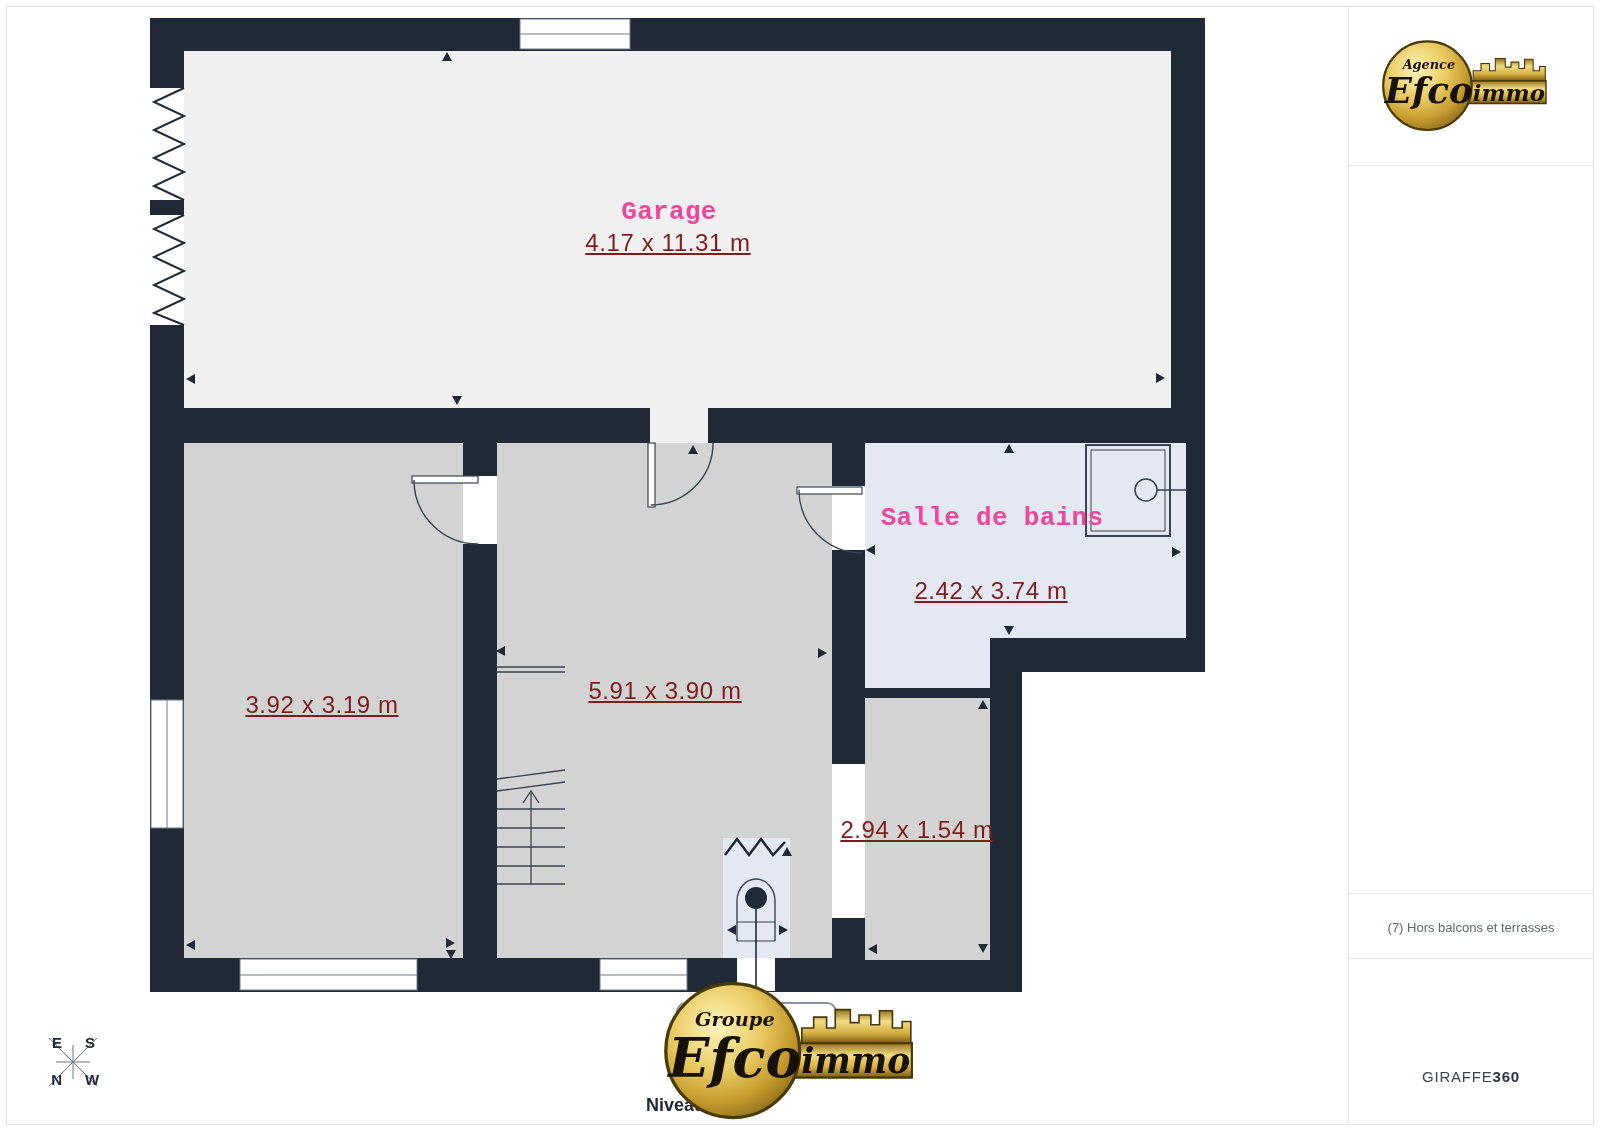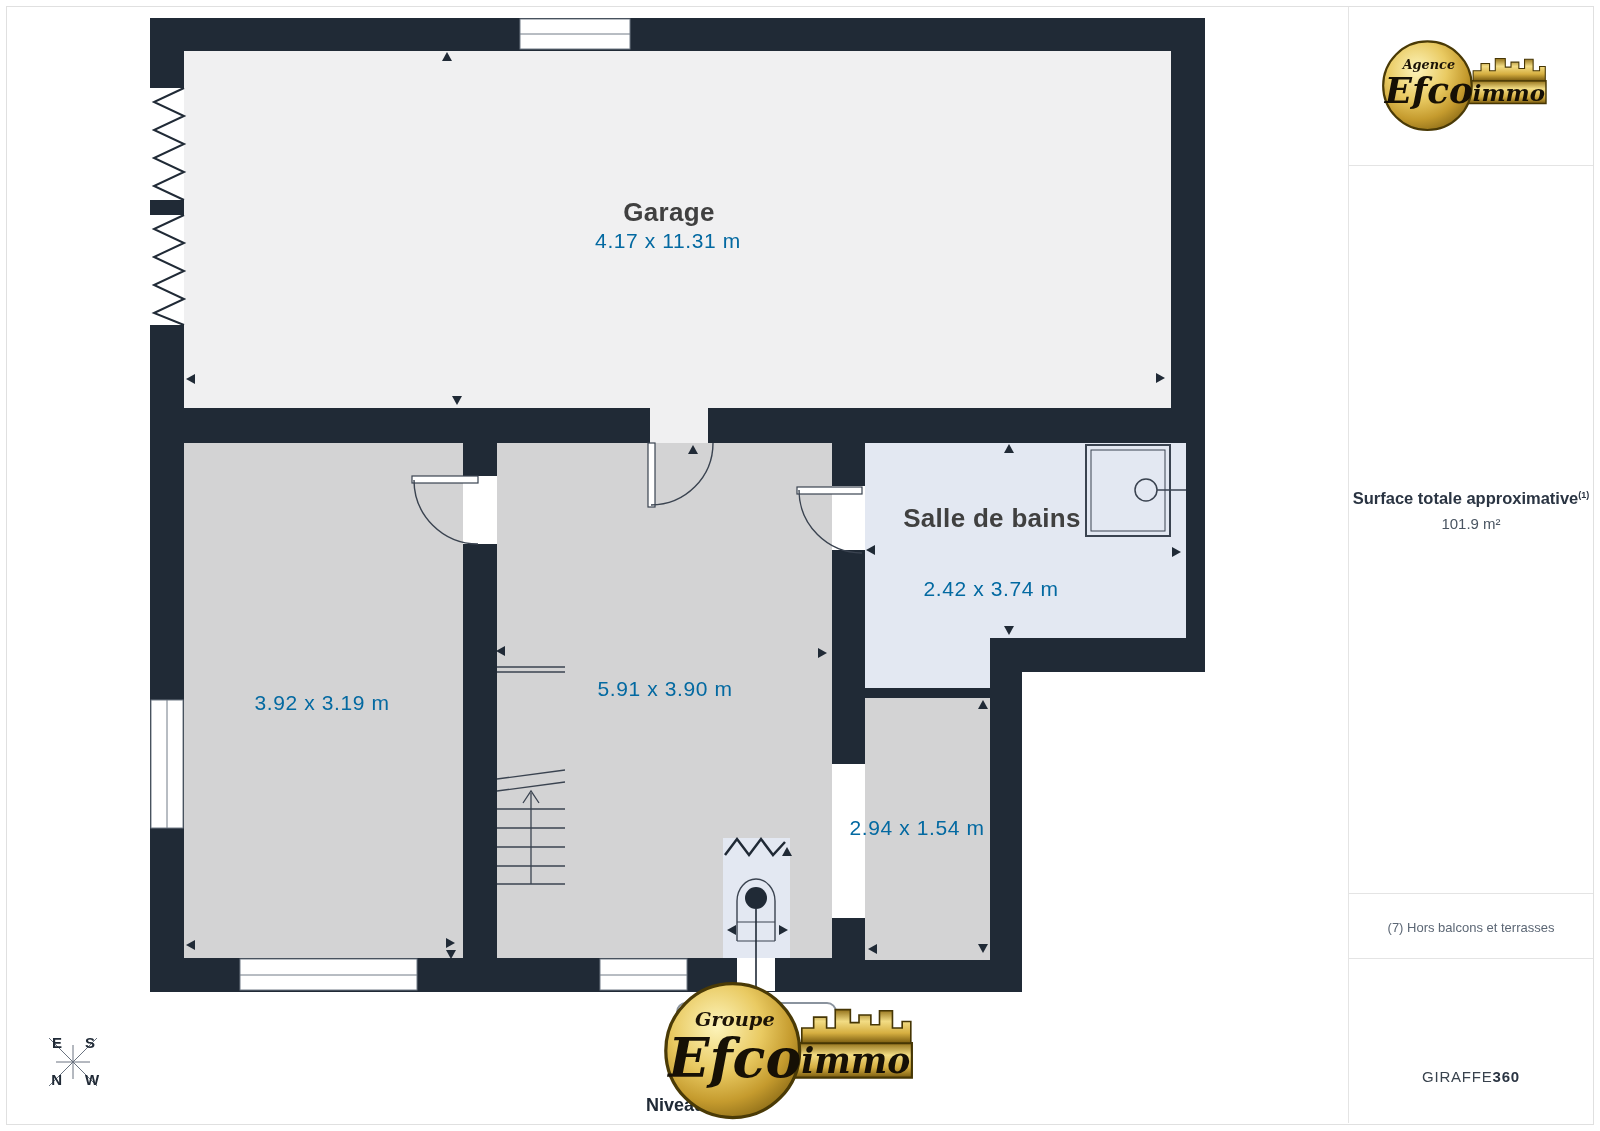--- a/index.html
+++ b/index.html
@@ -8,23 +8,23 @@
   .frame{position:absolute;left:6px;top:6px;width:1586px;height:1117px;border:1px solid #e0e0e0;
          pointer-events:none;}
   
   .wall{position:absolute;background:#202a36;}
   .floor{position:absolute;}
   .f-light{background:#f0f0f1;}
   .f-gray{background:#d3d3d4;}
   .f-blue{background:#e3e8f2;}
   .overlay{position:absolute;left:0;top:0;z-index:5;}
   .room-name{position:absolute;transform:translateX(-50%);font-weight:700;font-size:26px;
-             color:#404040;white-space:nowrap;letter-spacing:.3px;z-index:6;}
-  .room-dims{position:absolute;transform:translateX(-50%);font-size:21px;color:#0369a1;
-             white-space:nowrap;letter-spacing:.6px;z-index:6;}
+             color:#ec4899;white-space:nowrap;letter-spacing:.3px;z-index:6;font-family:Liberation Mono, monospace;}
+  .room-dims{position:absolute;transform:translateX(-50%);font-size:24px;color:#7f1d1d;
+             white-space:nowrap;letter-spacing:.6px;z-index:6;text-decoration:underline;}
   .level-label{position:absolute;font-weight:700;font-size:18px;color:#202a36;z-index:1;}
   .scale-box{position:absolute;left:676px;top:1002px;width:157px;height:66px;background:#fff;
              border:2px solid #8a939e;border-radius:10px;z-index:2;}
   
   .arr{position:absolute;width:0;height:0;z-index:6;}
   .arr.up{border-left:5px solid transparent;border-right:5px solid transparent;border-bottom:9px solid #202a36;}
   .arr.down{border-left:5px solid transparent;border-right:5px solid transparent;border-top:9px solid #202a36;}
   .arr.left{border-top:5px solid transparent;border-bottom:5px solid transparent;border-right:9px solid #202a36;}
   .arr.right{border-top:5px solid transparent;border-bottom:5px solid transparent;border-left:9px solid #202a36;}
   
@@ -223,20 +223,16 @@
 
   <svg class="key-logo" style="left:1376px;top:35px;width:180px;" viewBox="0 0 252 142">
     <path d="M118,64 L238,64 L238,96 L118,96 Z" fill="url(#goldL)" stroke="#463604" stroke-width="2"></path>
     <path d="M136,64 L136,50 L147,50 L147,40 L159,40 L159,50 L167,50 L167,33 L181,33 L181,45 L189,45 L189,38 L200,38 L200,47 L208,47 L208,34 L220,34 L220,50 L229,50 L229,44 L237,44 L237,64 Z" fill="url(#goldL)" stroke="#463604" stroke-width="1.5"></path>
     <circle cx="72" cy="71" r="62" fill="url(#goldR)" stroke="#4a3a06" stroke-width="3"></circle>
     <text class="lg-tag" x="74" y="48">Agence</text>
     <text class="lg-brand" x="74" y="95">Efco</text>
     <text class="lg-suffix" x="186" y="92">immo</text>
   </svg>
 
-  <div class="surface-block">
-    <div class="surface-label"><span>Surface totale approximative</span><sup>(1)</sup></div>
-    <div class="surface-value">101.9 m²</div>
-  </div>
 
   <div class="side-footnote">(7) Hors balcons et terrasses</div>
   <div class="engine-brand"><span>GIRAFFE</span><b>360</b></div>
 </div>
 
 </body></html>

